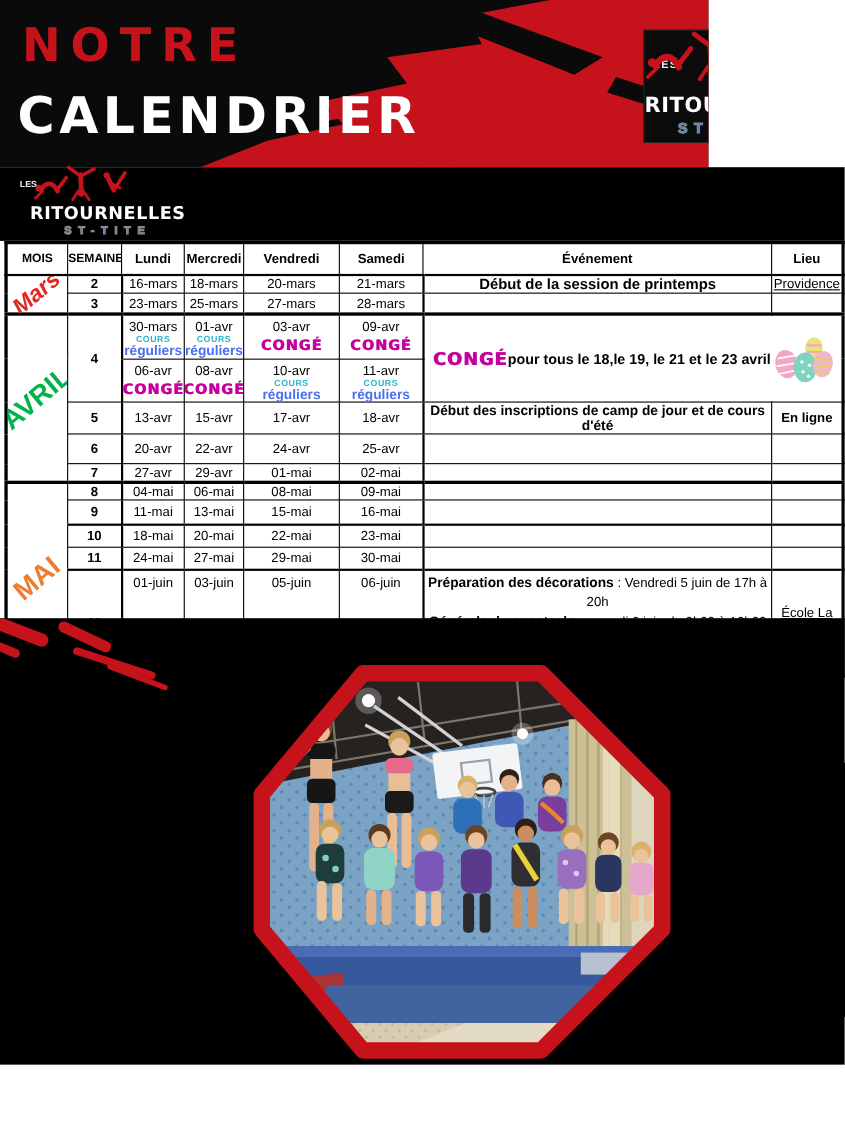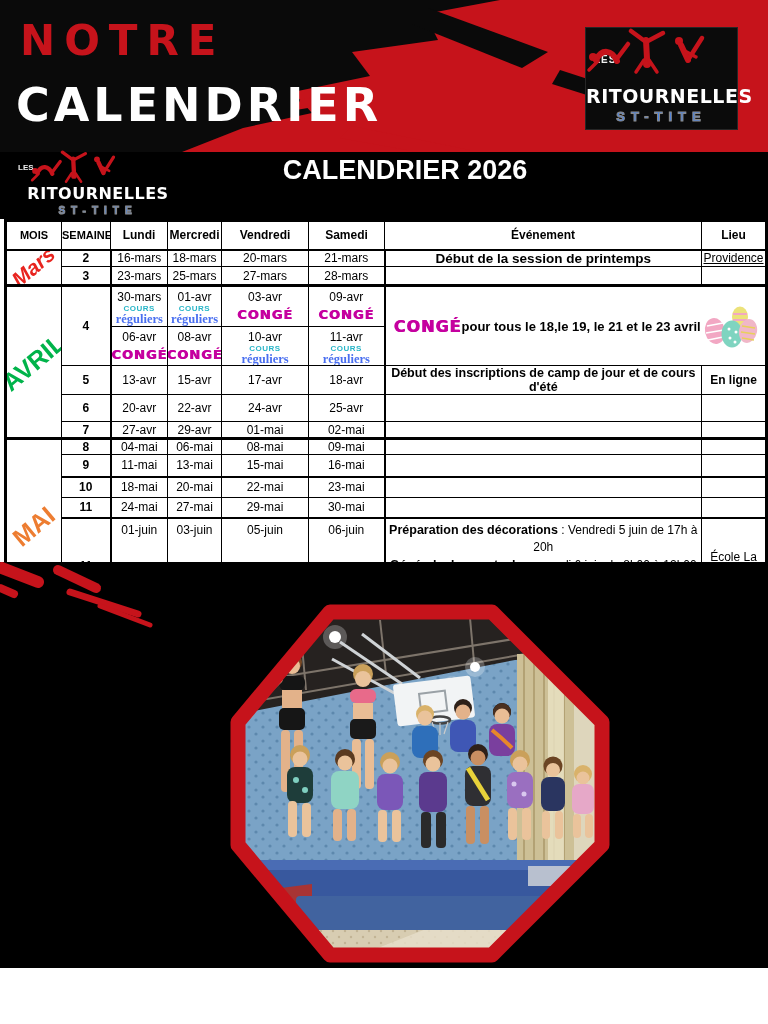--- a/index.html
+++ b/index.html
@@ -1,21 +1,21 @@
 <!DOCTYPE html>
 <html><head>
 <meta charset="utf-8">
 <style>
   * { margin:0; padding:0; box-sizing:border-box; }
   html,body { width:768px; height:1024px; overflow:hidden; background:#ffffff;
               font-family:"Liberation Sans", sans-serif; }
   #poster { position:relative; width:768px; height:1024px; background:#fff; }
 
   
-  #hero { position:absolute; left:0; top:0; width:768px; height:152px;
+  #hero { position:absolute; left:0; top:0; width:644px; height:152px;
           background:#0a0a0a; overflow:hidden; }
   #hero svg { position:absolute; left:0; top:0; }
   .hero-notre { position:absolute; left:20px; top:16px; font-size:42px; font-weight:bold;
                 font-family:"DejaVu Sans", sans-serif; color:#c6131b; letter-spacing:9px; }
   .hero-cal   { position:absolute; left:16px; top:78px; font-size:46px; font-weight:bold;
                 font-family:"DejaVu Sans", sans-serif; color:#ffffff; letter-spacing:4px; }
 
   
   .logo { position:absolute; background:#0b0b0b; }
   .logo-hero { left:585px; top:27px; width:153px; height:103px; border:1px solid #262626; }
@@ -63,21 +63,21 @@
   .month-label { position:absolute; left:0; top:0; width:100%; height:100%;
                  display:flex; align-items:center; justify-content:center; }
   .month-label span { display:inline-block; transform:rotate(-40deg); font-weight:bold; }
   .m-mars  span { color:#e8241f; font-size:21px; font-style:italic; }
   .m-avril span { color:#00b34a; font-size:25px; }
   .m-mai   span { color:#ed7d31; font-size:25px; }
   .twoline { display:flex; flex-direction:column; justify-content:flex-start;
              align-items:center; padding-top:3px; height:100%; }
   .tag-cours { line-height:1; margin-top:1px; }
   .tag-cours .l1 { display:block; font-size:8px; font-weight:bold; color:#29b6c8; letter-spacing:0.5px; }
-  .tag-cours .l2 { display:block; font-size:12.5px; font-weight:bold; color:#4a6ff0;font-family:Liberation Serif, serif; }
+  .tag-cours .l2 { display:block; font-size:12.5px; font-weight:bold; color:#4a6ff0; }
   .tag-conge { font-family:"DejaVu Sans", sans-serif; font-weight:bold; color:#c5009f;
                font-size:13px; letter-spacing:1px; text-shadow:0.7px 0 0 #c5009f; margin-top:3px; }
   .conge-big { font-family:"DejaVu Sans", sans-serif; font-weight:bold; color:#c5009f;
                font-size:16px; letter-spacing:1px; text-shadow:0.8px 0 0 #c5009f; }
   .ev-conge-cell .wrap { display:flex; align-items:center; justify-content:space-between;
                          padding:0 6px 0 8px; height:100%; }
   .ev-conge-cell .txt { font-weight:bold; font-size:13px; flex:1; text-align:center; }
   .june-date { display:flex; flex-direction:column; justify-content:space-between;
                padding:4px 0 6px; height:100%; }
   .note-dec { font-size:14.5px; }
@@ -130,21 +130,20 @@
           <path d="M97,22 L110,29" fill="none" stroke-width="3.5"></path>
         </g>
       </svg>
       <div class="name">RITOURNELLES</div>
       <div class="city">ST-TITE</div>
     </div>
   </div>
 
   <div id="bar">
     <div class="titles">
-      <div class="t1">CALENDRIER 2026</div>
     </div>
   </div>
   <div class="logo logo-bar">
     <span class="les">LES</span>
     <svg class="gym" width="120" height="50" viewBox="0 0 120 50">
       <g fill="#c6131b" stroke="#c6131b" stroke-linecap="round">
         <circle cx="7" cy="29" r="4" stroke="none"></circle>
         <path d="M10,32 C16,20 26,22 31,33" fill="none" stroke-width="6"></path>
         <path d="M30,32 L42,16" fill="none" stroke-width="4.5"></path>
         <path d="M12,33 L3,42" fill="none" stroke-width="3.5"></path>

